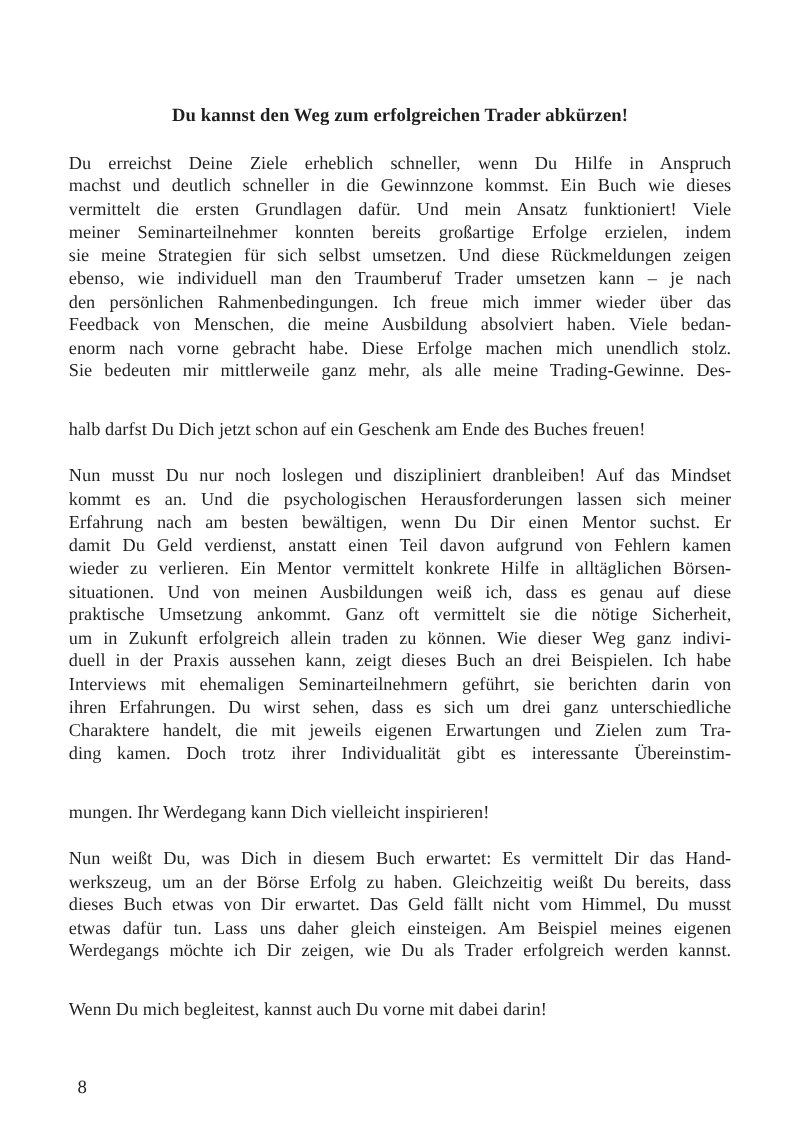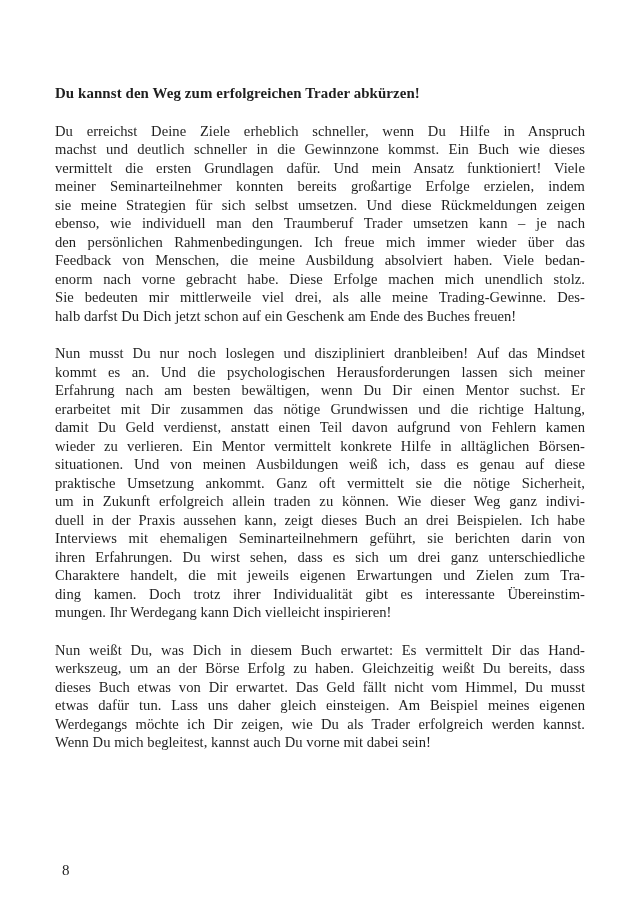--- a/index.html
+++ b/index.html
@@ -25,38 +25,40 @@
     left: 55px;
     top: 84px;
     width: 530px;
   }
   .heading {
     margin: 0 0 19px 0;
     font-size: 14.9px;
     font-weight: bold;
     line-height: 18.5px;
     letter-spacing: 0.1px;
+    text-align: center;
   }
   .para {
     margin: 0 0 19px 0;
   }
   .para:last-child {
     margin-bottom: 0;
   }
   .line {
     font-size: 14.6px;
     line-height: 18.5px;
     height: 18.5px;
     overflow: hidden;
     text-align: justify;
     text-align-last: justify;
     letter-spacing: 0.05px;
   }
   .line.last {
     text-align-last: left;
+    margin-top: 28px;
   }
   .pagenum {
     position: absolute;
     left: 62px;
     top: 861px;
     font-size: 15px;
     line-height: 18px;
   }
 </style>
 </head>
@@ -69,44 +71,43 @@
         <div class="para">
           <div class="line">Du erreichst Deine Ziele erheblich schneller, wenn Du Hilfe in Anspruch</div>
           <div class="line">machst und deutlich schneller in die Gewinnzone kommst. Ein Buch wie dieses</div>
           <div class="line">vermittelt die ersten Grundlagen dafür. Und mein Ansatz funktioniert! Viele</div>
           <div class="line">meiner Seminarteilnehmer konnten bereits großartige Erfolge erzielen, indem</div>
           <div class="line">sie meine Strategien für sich selbst umsetzen. Und diese Rückmeldungen zeigen</div>
           <div class="line">ebenso, wie individuell man den Traumberuf Trader umsetzen kann – je nach</div>
           <div class="line">den persönlichen Rahmenbedingungen. Ich freue mich immer wieder über das</div>
           <div class="line">Feedback von Menschen, die meine Ausbildung absolviert haben. Viele bedan-</div>
           <div class="line">enorm nach vorne gebracht habe. Diese Erfolge machen mich unendlich stolz.</div>
-          <div class="line">Sie bedeuten mir mittlerweile viel drei, als alle meine Trading-Gewinne. Des-</div>
+          <div class="line">Sie bedeuten mir mittlerweile ganz mehr, als alle meine Trading-Gewinne. Des-</div>
           <div class="line last">halb darfst Du Dich jetzt schon auf ein Geschenk am Ende des Buches freuen!</div>
         </div>
         <div class="para">
           <div class="line">Nun musst Du nur noch loslegen und diszipliniert dranbleiben! Auf das Mindset</div>
           <div class="line">kommt es an. Und die psychologischen Herausforderungen lassen sich meiner</div>
           <div class="line">Erfahrung nach am besten bewältigen, wenn Du Dir einen Mentor suchst. Er</div>
-          <div class="line">erarbeitet mit Dir zusammen das nötige Grundwissen und die richtige Haltung,</div>
           <div class="line">damit Du Geld verdienst, anstatt einen Teil davon aufgrund von Fehlern kamen</div>
           <div class="line">wieder zu verlieren. Ein Mentor vermittelt konkrete Hilfe in alltäglichen Börsen-</div>
           <div class="line">situationen. Und von meinen Ausbildungen weiß ich, dass es genau auf diese</div>
           <div class="line">praktische Umsetzung ankommt. Ganz oft vermittelt sie die nötige Sicherheit,</div>
           <div class="line">um in Zukunft erfolgreich allein traden zu können. Wie dieser Weg ganz indivi-</div>
           <div class="line">duell in der Praxis aussehen kann, zeigt dieses Buch an drei Beispielen. Ich habe</div>
           <div class="line">Interviews mit ehemaligen Seminarteilnehmern geführt, sie berichten darin von</div>
           <div class="line">ihren Erfahrungen. Du wirst sehen, dass es sich um drei ganz unterschiedliche</div>
           <div class="line">Charaktere handelt, die mit jeweils eigenen Erwartungen und Zielen zum Tra-</div>
           <div class="line">ding kamen. Doch trotz ihrer Individualität gibt es interessante Übereinstim-</div>
           <div class="line last">mungen. Ihr Werdegang kann Dich vielleicht inspirieren!</div>
         </div>
         <div class="para">
           <div class="line">Nun weißt Du, was Dich in diesem Buch erwartet: Es vermittelt Dir das Hand-</div>
           <div class="line">werkszeug, um an der Börse Erfolg zu haben. Gleichzeitig weißt Du bereits, dass</div>
           <div class="line">dieses Buch etwas von Dir erwartet. Das Geld fällt nicht vom Himmel, Du musst</div>
           <div class="line">etwas dafür tun. Lass uns daher gleich einsteigen. Am Beispiel meines eigenen</div>
           <div class="line">Werdegangs möchte ich Dir zeigen, wie Du als Trader erfolgreich werden kannst.</div>
-          <div class="line last">Wenn Du mich begleitest, kannst auch Du vorne mit dabei sein!</div>
+          <div class="line last">Wenn Du mich begleitest, kannst auch Du vorne mit dabei darin!</div>
         </div>
       </div>
   </div>
   <div class="pagenum">8</div>
 </div>
 
 </body></html>

